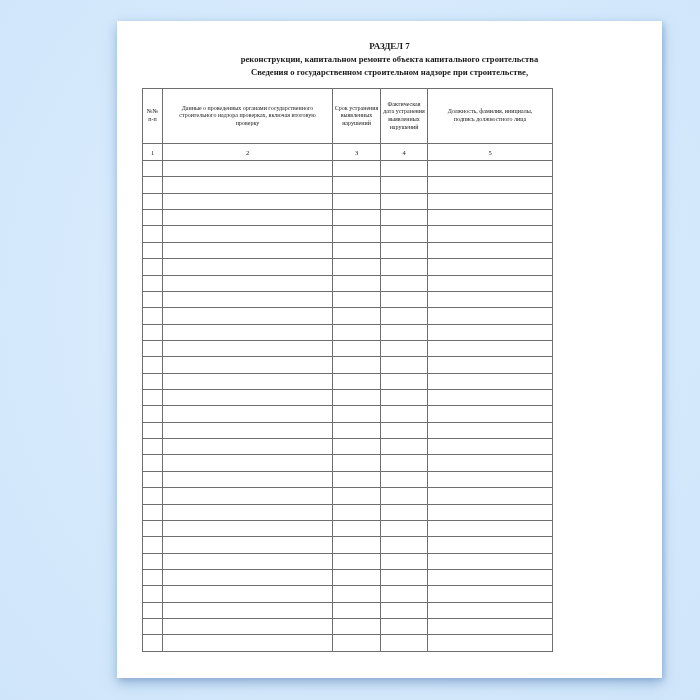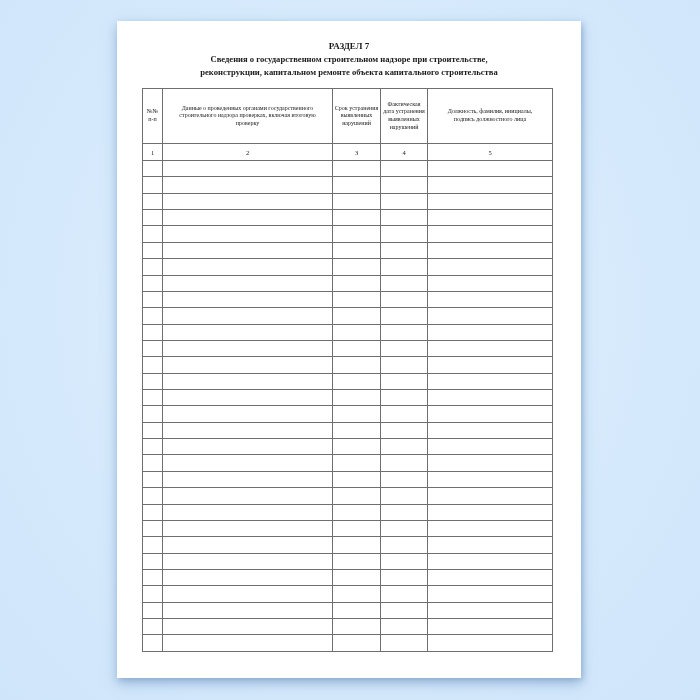--- a/index.html
+++ b/index.html
@@ -10,21 +10,21 @@
   }
   * { box-sizing: border-box; }
   html, body { margin: 0; padding: 0; }
   body {
     width: 700px; height: 700px; position: relative; overflow: hidden;
     background: radial-gradient(ellipse at 50% 44%, #e6f2fe 0%, var(--bg) 55%, #cfe5fa 100%);
     font-family: "Liberation Serif", "DejaVu Serif", serif;
     color: var(--text);
   }
   .page {
-    position: absolute; left: 117px; top: 21px; width: 464px; height: 657px;
+    position: absolute; left: 117px; top: 21px; width: 545px; height: 657px;
     background: var(--page);
     box-shadow: 0 5px 12px rgba(104, 144, 190, 0.55), 2px 2px 5px rgba(104, 144, 190, 0.35);
   }
   .doc-header {
     position: absolute; top: 19px; left: 10px; right: 10px;
     text-align: center; font-weight: bold;
   }
   .section-heading { font-size: 9px; line-height: 13px; margin: 0; }
   .title-line { font-size: 8.6px; line-height: 13px; margin: 0; }
   table.form-table {
@@ -49,22 +49,22 @@
   .form-table tbody td { background: #fff; }
 </style>
 </head>
 <body>
 
 <div style="position:absolute; inset:0;">
   <div class="page">
 
     <div class="doc-header">
       <div class="section-heading">РАЗДЕЛ 7</div>
+      <div class="title-line">реконструкции, капитальном ремонте объекта капитального строительства</div>
       <div class="title-line">Сведения о государственном строительном надзоре при строительстве,</div>
-      <div class="title-line">реконструкции, капитальном ремонте объекта капитального строительства</div>
     </div>
 
     <table class="form-table">
       <colgroup>
         <col style="width:20px">
         <col style="width:170px">
         <col style="width:48px">
         <col style="width:47px">
         <col style="width:125px">
       </colgroup>

